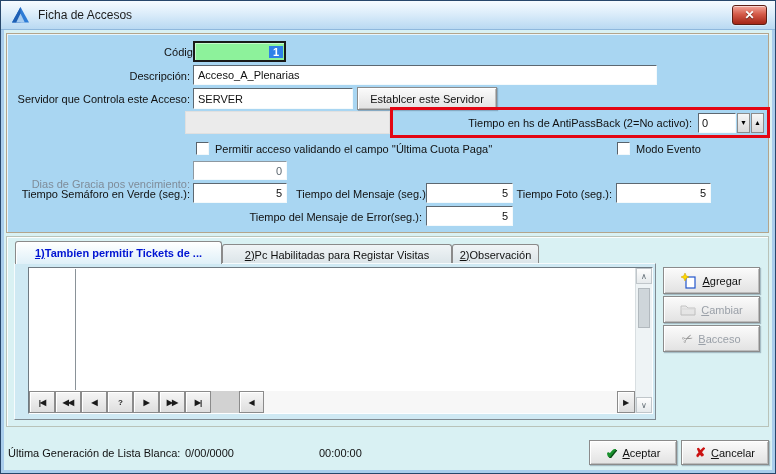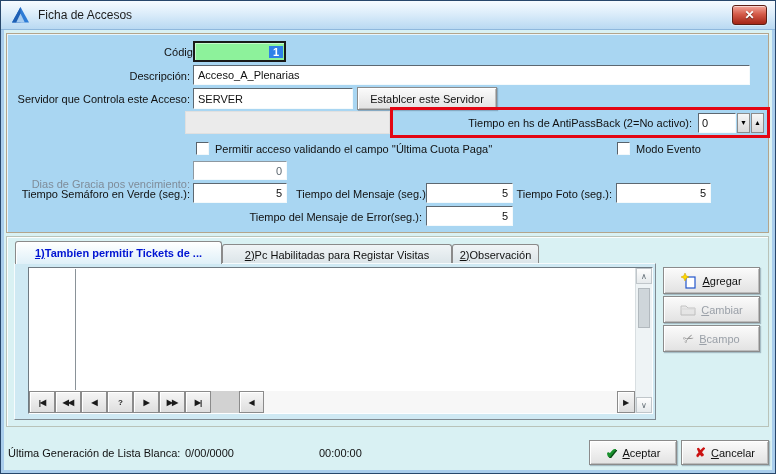--- a/index.html
+++ b/index.html
@@ -134,21 +134,21 @@
   </div>
 
   <div class="panel-top"></div>
 
   <span class="lbl" style="left:72px; top:45px; width:130px;">Código:</span>
   <div class="codigo">
     <span class="sel">1</span>
   </div>
 
   <span class="lbl" style="left:60px; top:69px; width:130px;">Descripción:</span>
-  <div class="inp" style="left:193px; top:65px; width:557px; height:20px;">
+  <div class="inp" style="left:193px; top:65px; width:464px; height:20px;">
     <span>Acceso_A_Plenarias</span>
   </div>
 
   <span class="lbl" style="left:4px; top:92px; width:186px;">Servidor que Controla este Acceso:</span>
   <div class="inp" style="left:193px; top:88px; width:160px; height:21px;">
     <span>SERVER</span>
   </div>
   <div class="btn" style="left:357px; top:87px; width:140px; height:23px;">
     <span>Establcer este Servidor</span>
   </div>
@@ -277,21 +277,21 @@
       <svg width="16" height="16" viewBox="0 0 16 16">
         <rect x="5" y="4" width="9" height="11" fill="#fff" stroke="#2255cc" stroke-width="1.2"></rect>
         <polygon points="4,0 5.2,2.8 8,4 5.2,5.2 4,8 2.8,5.2 0,4 2.8,2.8" fill="#ffd900" stroke="#c79a00" stroke-width="0.5"></polygon>
       </svg>
     </span>
     <span><span class="u">A</span><span>gregar</span></span>
   </div>
 
   <div class="btn disabled" style="left:663px; top:325px; width:97px; height:27px;">
     <span class="ic ic-scissors">✂</span>
-    <span><span class="u">B</span><span>campo</span></span>
+    <span><span class="u">B</span><span>acceso</span></span>
   </div>
 
   <span class="footer-text" style="left:8px; top:447px;">Última Generación de Lista Blanca:</span>
   <span class="footer-text" style="left:185px; top:447px;">0/00/0000</span>
   <span class="footer-text" style="left:283px; top:447px;margin-left:36px;">00:00:00</span>
 
   <div class="btn" style="left:589px; top:440px; width:88px; height:25px;">
     <span class="ic ic-check">✔</span>
     <span><span class="u">A</span><span>ceptar</span></span>
   </div>

